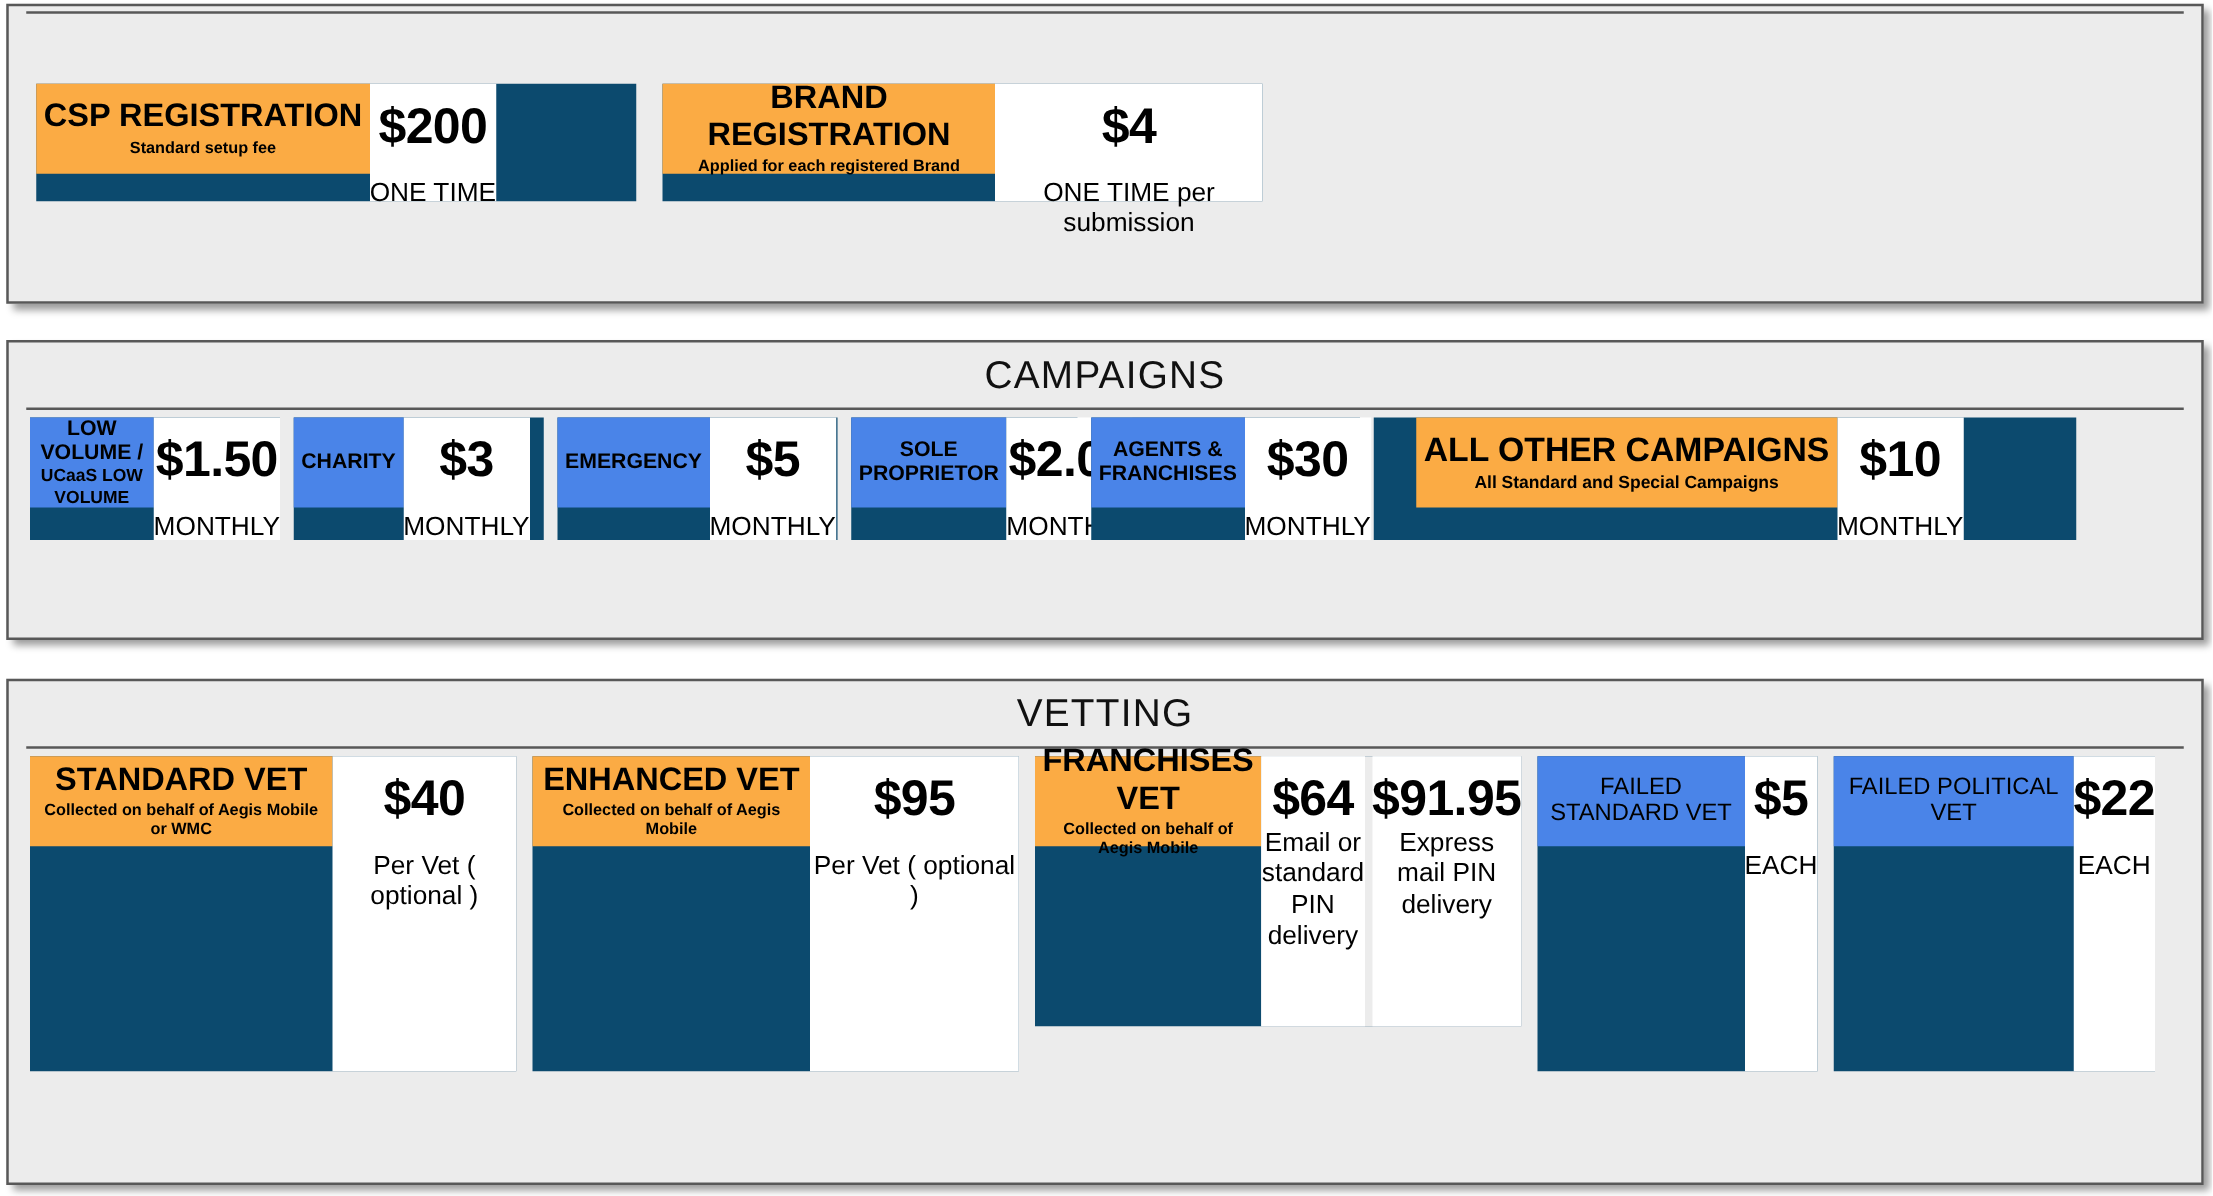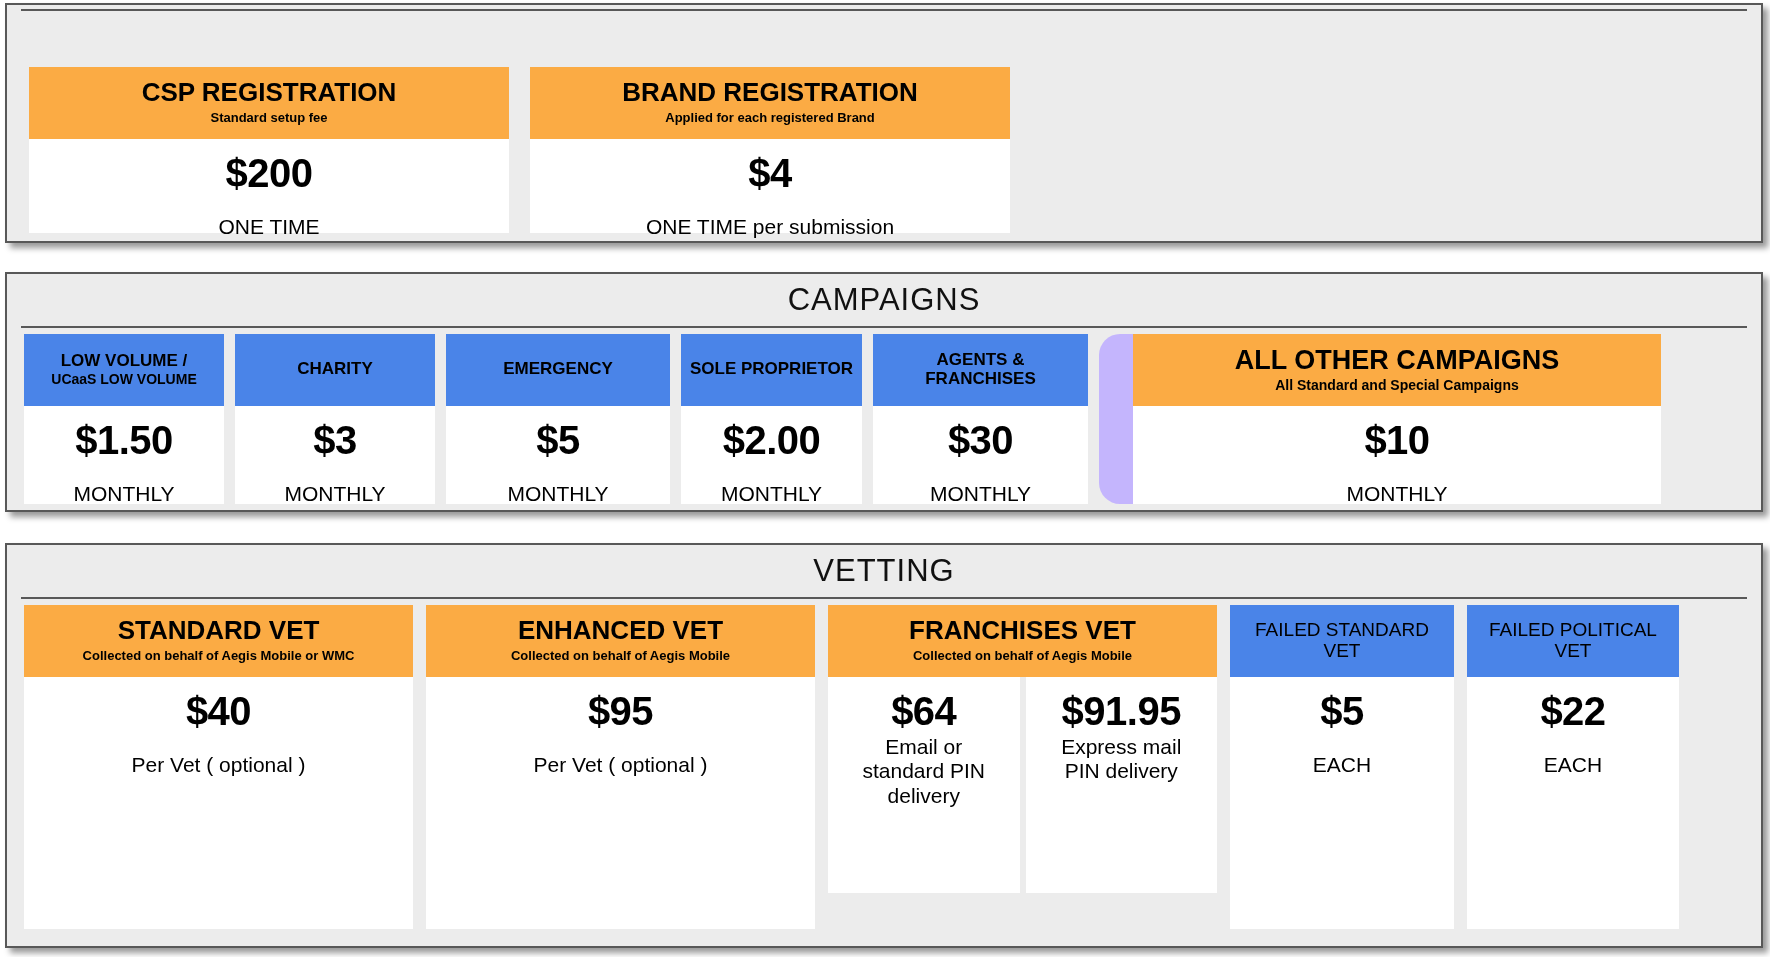--- a/index.html
+++ b/index.html
@@ -48,23 +48,21 @@
     position: absolute;
     left: 0;
     right: 0;
     display: flex;
     align-items: flex-start;
   }
 
   
   .card {
     display: flex;
-    flex-direction: column;
-    background: #c4b5fd;
-    border-radius: 21px;
+    background: #0c4a6e;
   }
 
   .card-head {
     display: flex;
     flex-direction: column;
     align-items: center;
     justify-content: center;
     text-align: center;
     padding: 6px 6px 8px 6px;
   }
@@ -138,21 +136,21 @@
   #panel-vetting { left: 5px; top: 543px; width: 1758px; height: 405px; }
   #panel-vetting .cards { top: 60px; left: 17px; }
   #panel-vetting .card-head { height: 72px; }
   #panel-vetting .head-title { font-size: 26px; }
   #panel-vetting .head-sub { font-size: 13px; margin-top: 3px; }
   #panel-vetting .card-body { height: 252px; }
   #panel-vetting .card.v0 { width: 389px; }
   #panel-vetting .card.v1 { width: 389px; margin-left: 13px; }
   #panel-vetting .card.v2 { width: 389px; margin-left: 13px; }
   #panel-vetting .card.v3 { width: 224px; margin-left: 13px; }
-  #panel-vetting .card.v4 { width: 212px; margin-left: 13px; }
+  #panel-vetting .card.v4 { width: 257px; margin-left: 13px; }
   #panel-vetting .card.v3 .head-title,
   #panel-vetting .card.v4 .head-title { font-size: 19px; font-weight: 400; }
 
   
   .split-body {
     display: flex;
     background: #ececec;
     height: 216px;
   }
   .split-col {

